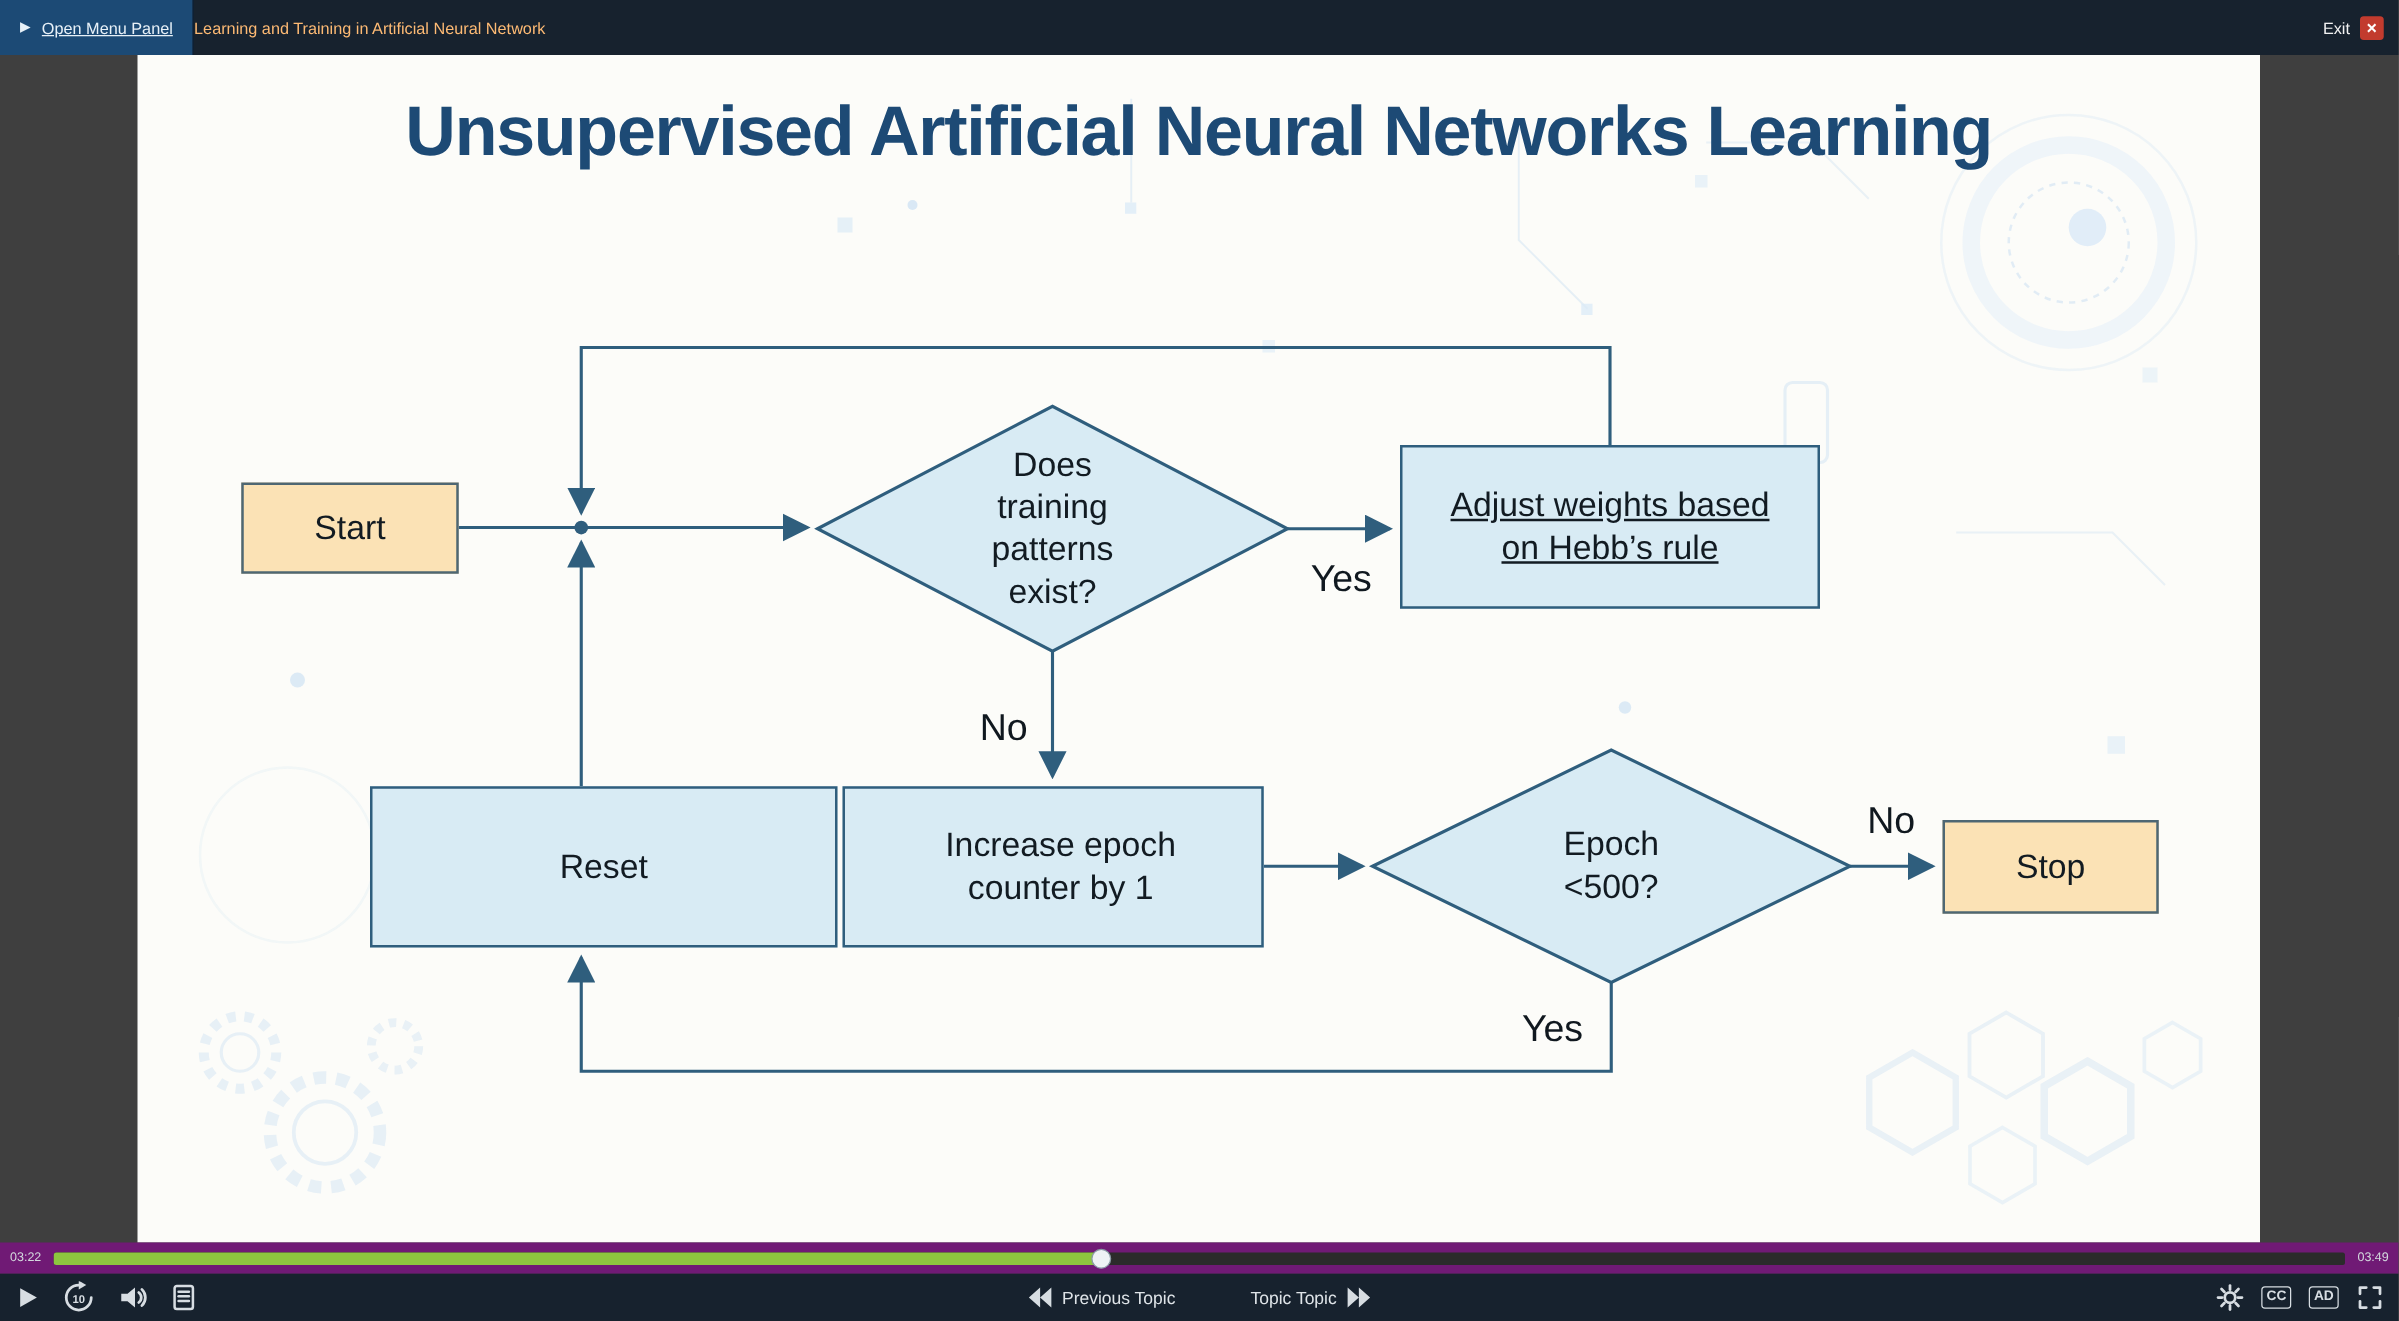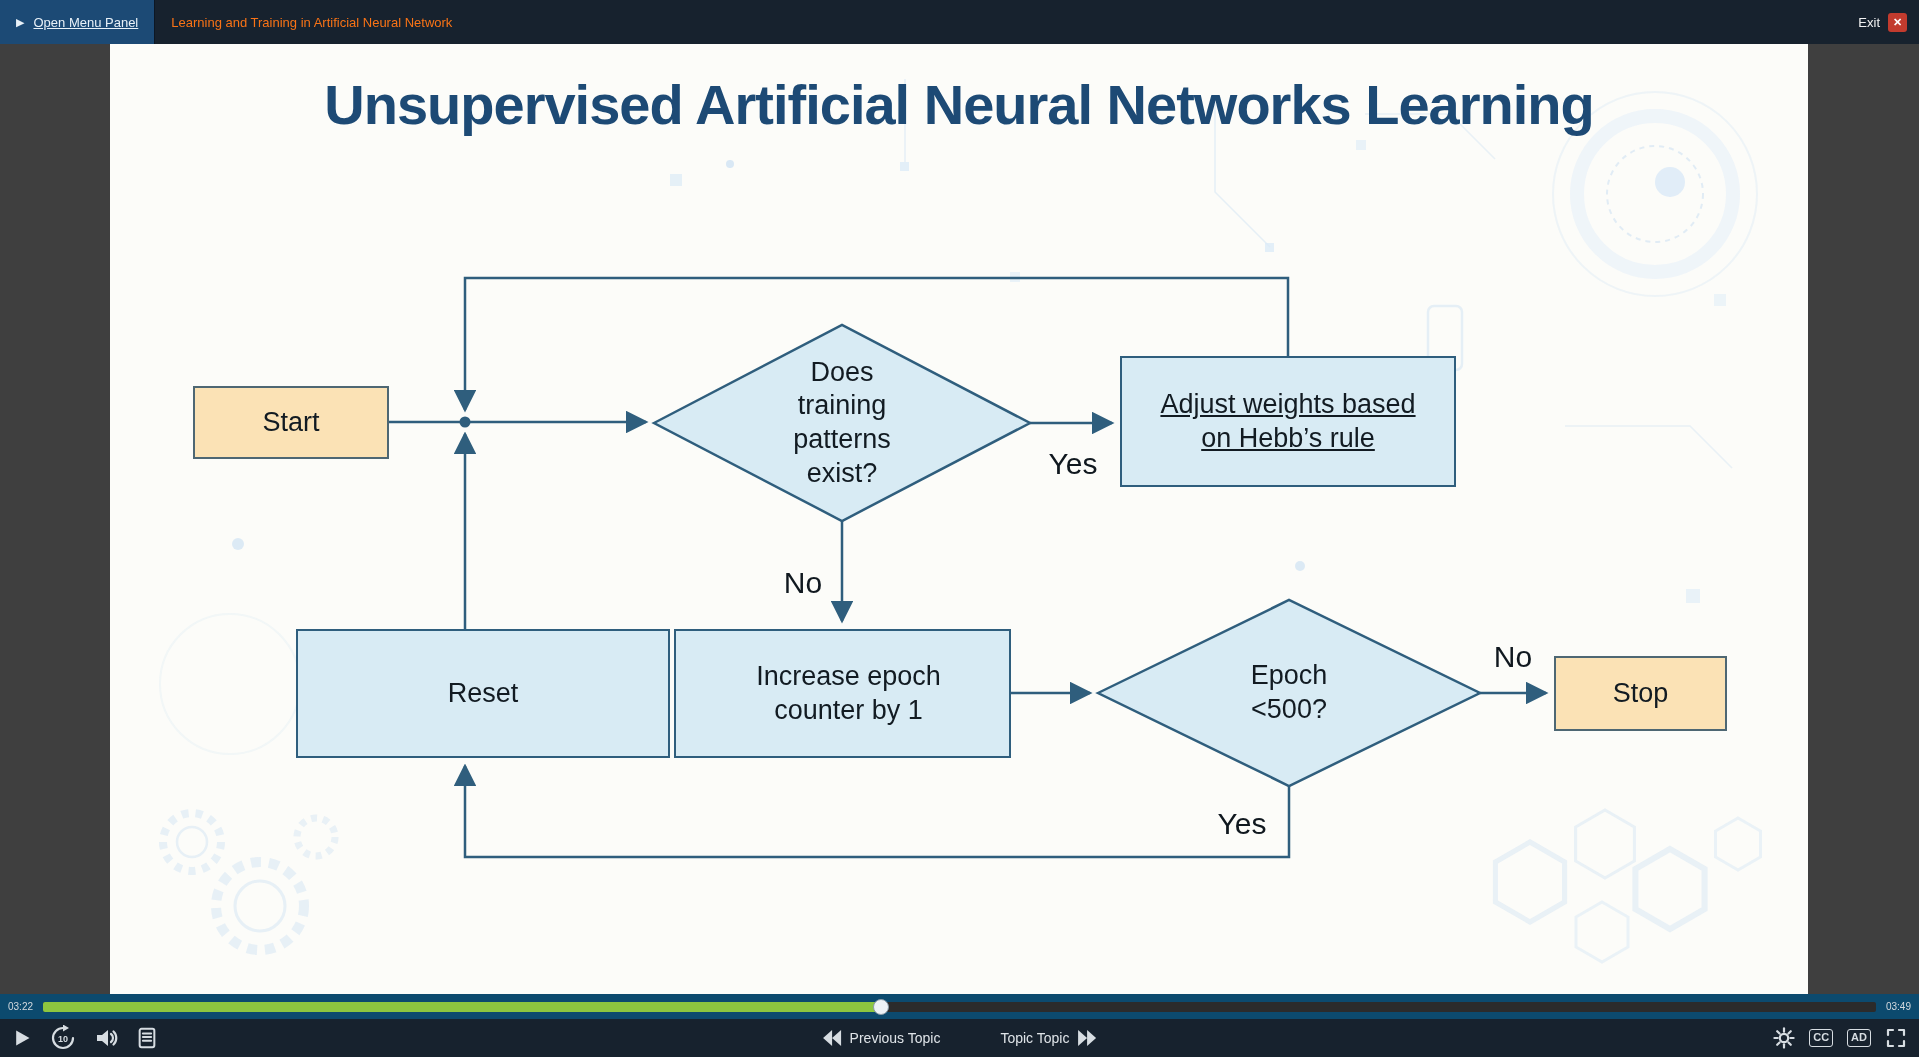--- a/index.html
+++ b/index.html
@@ -4,53 +4,53 @@
 <style>
   * { margin:0; padding:0; box-sizing:border-box; }
   body { background:#2e2e2e; font-family:"Liberation Sans", sans-serif; }
   #stage { position:relative; width:1919px; height:1057px; background:#3f3f3f; overflow:hidden; }
 
   
   .topbar { position:absolute; top:0; left:0; width:100%; height:44px; background:#17222e; display:flex; align-items:center; color:#fff; z-index:5; }
   .menu-btn { height:100%; background:#1c4a75; display:flex; align-items:center; gap:9px; padding:0 16px; border:none; cursor:pointer; border-right:1px solid #0d1724; }
   .menu-triangle { color:#e8f1f8; font-size:11px; line-height:1; }
   .menu-label { font-size:13px; color:#e8f1f8; text-decoration:underline; }
-  .course-title { margin-left:16px; font-size:13px; color:#f97316; }
+  .course-title { font-size:13px; color:#fdba74; }
   .exit-group { margin-left:auto; display:flex; align-items:center; gap:8px; padding-right:12px; background:none; border:none; cursor:pointer; color:#fff; }
   .exit-label { font-size:13px; color:#f2f2f2; }
   .exit-x { width:19px; height:19px; background:#c23b2e; border-radius:3px; display:flex; align-items:center; justify-content:center; font-size:11px; font-weight:bold; color:#fff; }
 
   
   .slide-wrap { position:absolute; top:44px; left:110px; width:1698px; height:950px; background:#fcfcf9; overflow:hidden; }
   .slide-title { position:absolute; top:28px; left:0; width:100%; text-align:center; font-size:56px; font-weight:bold; color:#1d4a75; letter-spacing:-1px; }
   .flow-svg { position:absolute; top:0; left:0; width:1698px; height:950px; }
 
   .fnode { position:absolute; display:flex; align-items:center; justify-content:center; text-align:center; font-size:27px; color:#121b22; line-height:1.25; border:2.5px solid #2f5e7d; background:#d8ebf4; }
   .fnode.orange { background:#fbe2b5; border-color:#4e6773; }
-  .n-start   { left:83px;  top:342px; width:196px; height:73px; }
+  .n-start   { left:83px;  top:342px; width:174px; height:73px; }
   .n-adjust  { left:1010px; top:312px; width:336px; height:131px; }
   .n-increase{ left:564px; top:585px; width:337px; height:129px;padding-left:12px; }
   .n-reset   { left:186px; top:585px; width:374px; height:129px; }
   .n-stop    { left:1444px; top:612px; width:173px; height:75px; }
   .dlabel { position:absolute; display:flex; align-items:center; justify-content:center; text-align:center; font-size:27px; color:#121b22; line-height:1.25; }
   .d1 { left:612px; top:299px; width:240px; height:160px; }
   .d2 { left:1079px; top:589px; width:200px; height:120px; }
   .d1 span { max-width:150px; display:inline-block; }
   .d2 span { max-width:110px; display:inline-block; }
   .n-adjust span { max-width:272px; display:inline-block;text-decoration:underline; }
   .n-increase span { max-width:230px; display:inline-block; }
 
   .lbl { position:absolute; width:90px; text-align:center; font-size:30px; color:#10181f; }
   .lbl-yes1 { left:918px;  top:403px; }
   .lbl-no1  { left:648px;  top:522px; }
   .lbl-no2  { left:1358px; top:596px; }
   .lbl-yes2 { left:1087px; top:763px; }
 
   
-  .seek-row { position:absolute; top:994px; left:0; width:100%; height:25px; background:#0c4a6e; display:flex; align-items:center; gap:10px; padding:0 8px; }
+  .seek-row { position:absolute; top:994px; left:0; width:100%; height:25px; background:#701a75; display:flex; align-items:center; gap:10px; padding:0 8px; }
   .time { font-size:10px; color:#d3d9de; flex:0 0 auto; }
   .track { flex:1; height:10px; background:#2b2b2b; border-radius:2px; position:relative; cursor:pointer; }
   .fill { height:100%; background:#8dc63f; border-radius:2px 0 0 2px; position:relative; }
   .knob { position:absolute; right:-8px; top:50%; transform:translateY(-50%); width:16px; height:16px; border-radius:50%; background:#eef2f5; border:1px solid #8a9aa6; cursor:grab; }
 
   
   .controls { position:absolute; top:1019px; left:0; width:100%; height:38px; background:#17222e; display:flex; align-items:center; padding:0 12px; }
   .grp { display:flex; align-items:center; gap:18px; }
   .grp-right { margin-left:auto; gap:14px; }
   .center-grp { position:absolute; left:50%; transform:translateX(-50%); display:flex; align-items:center; gap:10px; }

